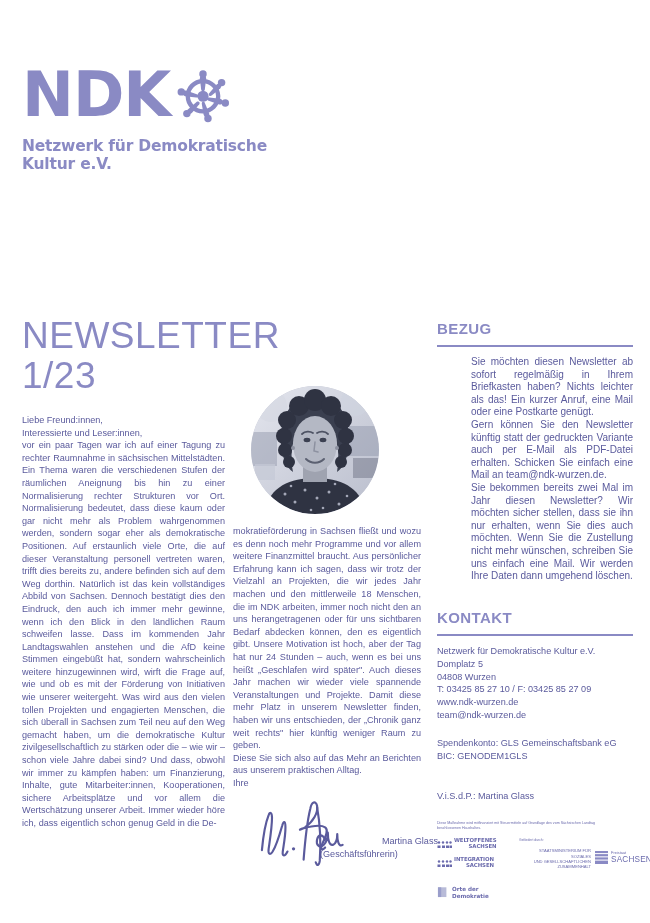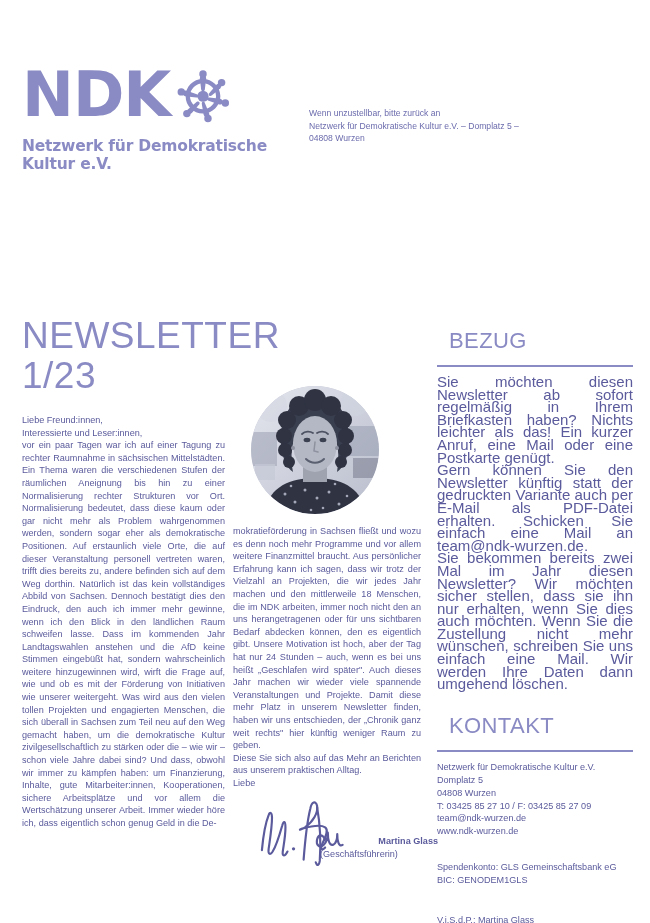--- a/index.html
+++ b/index.html
@@ -13,21 +13,21 @@
     position: relative;
     font-family: "Liberation Sans", sans-serif;
     color: #5f5fa0;
     overflow: hidden;
   }
 
   
   #header {
     position: absolute;
     left: 0; top: 0;
-    width: 528px; height: 200px;
+    width: 528px; height: 200px; padding-left: 40px;
   }
   #logo-block {
     position: absolute;
     left: 22px; top: 62px;
     width: 300px;
   }
   #logo-row {
     display: flex;
     align-items: center;
     height: 66px;
@@ -119,56 +119,57 @@
   #signature-mark {
     position: absolute;
     left: 22px; top: 0;
     width: 108px; height: 74px;
   }
   #signature-name {
     position: absolute;
     left: 127px; top: 40px;
     font-size: 9.1px;
     line-height: 13px;
-    font-weight: bold;
+    font-weight: normal;
     color: #5a5a9c;
     text-align: right;
     width: 78px;
   }
   #signature-role {
     position: absolute;
     left: 87px; top: 53px;
     font-size: 9.1px;
     line-height: 13px;
     color: #5a5a9c;
     width: 100px;
   }
 
   
   h2.section-title {
-    margin: 12px;
+    margin: 0;
     font-family: "Liberation Sans", sans-serif;
-    font-weight: normal;
-    font-size: 22px;
+    font-weight: bold;
+    font-size: 15px;
     line-height: 25px;
     letter-spacing: 0.4px;
     color: #8a8ac4;
   }
   .section-rule {
     margin-top: 4px;
     height: 2px;
     background: #8a8ac4;
     width: 100%;
   }
   .section-body {
     margin-top: 9px;
-    font-size: 15px;
+    font-size: 10px;
     line-height: 12.6px;
     text-align: justify;
     color: #5a5a9c;
+    margin-left: 34px;
   }
   .contact-body {
     margin-top: 9px;
     font-size: 9.1px;
     line-height: 12.9px;
     text-align: left;
     color: #5a5a9c;
   }
   .block-gap { height: 11px; }
 
@@ -296,41 +297,37 @@
           <circle cx="86" cy="63" r="6"></circle>
           <circle cx="58" cy="88" r="6"></circle>
           <circle cx="24" cy="80" r="6"></circle>
           <circle cx="15" cy="45" r="6"></circle>
         </g>
       </svg>
     </div>
     <div id="logo-subtitle">Netzwerk für Demokratische Kultur e.V.</div>
   </div>
 
-  <div id="return-address">
-    <div>Wenn unzustellbar, bitte zurück an</div>
-    <div>Netzwerk für Demokratische Kultur e.V. – Domplatz 5 – 04808 Wurzen</div>
-  </div>
 </div>
 
 <div id="main">
 
   <div class="col" id="col-left">
     <h1 id="newsletter-title">NEWSLETTER 1/23</h1>
     <div class="salutation">
       <div>Liebe Freund:innen,</div>
       <div>Interessierte und Leser:innen,</div>
     </div>
     <p class="body-text" id="left-body">vor ein paar Tagen war ich auf einer Tagung zu rechter Raumnahme in sächsischen Mittelstädten. Ein Thema waren die verschiedenen Stufen der räumlichen Aneignung bis hin zu einer Normalisierung rechter Strukturen vor Ort. Normalisierung bedeutet, dass diese kaum oder gar nicht mehr als Problem wahrgenommen werden, sondern sogar eher als demokratische Positionen. Auf erstaunlich viele Orte, die auf dieser Veranstaltung personell vertreten waren, trifft dies bereits zu, andere befinden sich auf dem Weg dorthin. Natürlich ist das kein vollständiges Abbild von Sachsen. Dennoch bestätigt dies den Eindruck, den auch ich immer mehr gewinne, wenn ich den Blick in den ländlichen Raum schweifen lasse. Dass im kommenden Jahr Landtagswahlen anstehen und die AfD keine Stimmen eingebüßt hat, sondern wahrscheinlich weitere hinzugewinnen wird, wirft die Frage auf, wie und ob es mit der Förderung von Initiativen wie unserer weitergeht. Was wird aus den vielen tollen Projekten und engagierten Menschen, die sich überall in Sachsen zum Teil neu auf den Weg gemacht haben, um die demokratische Kultur zivilgesellschaftlich zu stärken oder die – wie wir – schon viele Jahre dabei sind? Und dass, obwohl wir immer zu kämpfen haben: um Finanzierung, Inhalte, gute Mitarbeiter:innen, Kooperationen, sichere Arbeitsplätze und vor allem die Wertschätzung unserer Arbeit. Immer wieder höre ich, dass eigentlich schon genug Geld in die De-</p>
   </div>
 
   <div class="col" id="col-mid">
     <p class="body-text" id="mid-body" style="margin-top:209px">mokratieförderung in Sachsen fließt und wozu es denn noch mehr Programme und vor allem weitere Finanzmittel braucht. Aus persönlicher Erfahrung kann ich sagen, dass wir trotz der Vielzahl an Projekten, die wir jedes Jahr machen und den mittlerweile 18 Menschen, die im NDK arbeiten, immer noch nicht den an uns herangetragenen oder für uns sichtbaren Bedarf abdecken können, den es eigentlich gibt. Unsere Motivation ist hoch, aber der Tag hat nur 24 Stunden – auch, wenn es bei uns heißt „Geschlafen wird später". Auch dieses Jahr machen wir wieder viele spannende Veranstaltungen und Projekte. Damit diese mehr Platz in unserem Newsletter finden, haben wir uns entschieden, der „Chronik ganz weit rechts" hier künftig weniger Raum zu geben.</p>
     <p class="body-text" style="margin-top:0">Diese Sie sich also auf das Mehr an Berichten aus unserem praktischen Alltag.</p>
-    <p class="body-text" style="margin-top:0;text-align:left">Liebe</p>
+    <p class="body-text" style="margin-top:0;text-align:left">Ihre</p>
 
     <div id="signature-block">
       <svg id="signature-mark" viewBox="0 0 160 110">
         <g fill="none" stroke="#5a5a9c" stroke-width="3.2" stroke-linecap="round" stroke-linejoin="round">
           <path d="M10 82 C12 60 16 40 20 30 C22 24 25 26 25 34 C25 48 22 66 20 80 C19 88 22 90 26 84 C31 76 36 60 40 46 C42 38 45 38 45 48 C45 62 42 76 41 84 C40 92 44 92 48 84"></path>
           <circle cx="57" cy="80" r="2.4" fill="#5a5a9c" stroke="none"></circle>
           <path d="M72 96 C74 70 78 36 82 20 C84 10 90 8 92 16 C94 26 86 40 74 48 C66 53 64 52 70 50 C84 46 98 44 104 48 C110 52 104 64 100 72 C96 80 99 84 104 78"></path>
           <path d="M104 66 C100 58 94 58 92 66 C90 74 96 80 102 74 C106 70 108 62 108 56 C108 66 110 76 116 74 C120 72 122 64 122 58 C122 68 124 78 130 74"></path>
           <path d="M92 18 C96 40 98 70 96 98 C95 105 92 106 90 100"></path>
         </g>
@@ -424,25 +421,25 @@
     </section>
 
     <section id="kontakt-section">
       <h2 class="section-title">KONTAKT</h2>
       <div class="section-rule"></div>
       <div class="contact-body">
         <div>Netzwerk für Demokratische Kultur e.V.</div>
         <div>Domplatz 5</div>
         <div>04808 Wurzen</div>
         <div>T: 03425 85 27 10 / F: 03425 85 27 09</div>
+        <div>www.ndk-wurzen.de</div>
         <div>team@ndk-wurzen.de</div>
-        <div>www.ndk-wurzen.de</div>
       </div>
       <div class="block-gap"></div>
-      <div class="contact-body" style="margin-top:12px">
+      <div class="contact-body" style="margin-top:4px">
         <div>Spendenkonto: GLS Gemeinschaftsbank eG</div>
         <div>BIC: GENODEM1GLS</div>
       </div>
       <div class="block-gap"></div>
       <div class="contact-body" style="margin-top:16px">V.i.S.d.P.: Martina Glass</div>
     </section>
 
     <div id="funding-note">Diese Maßnahme wird mitfinanziert mit Steuermitteln auf Grundlage des vom Sächsischen Landtag beschlossenen Haushaltes.</div>
 
     <div id="funder-logos">

